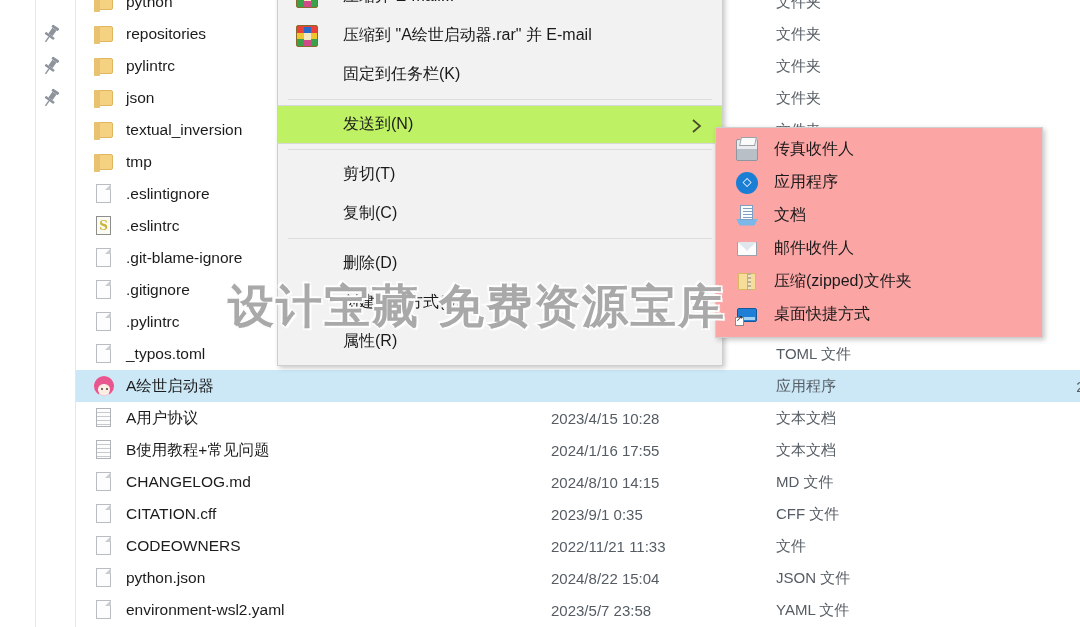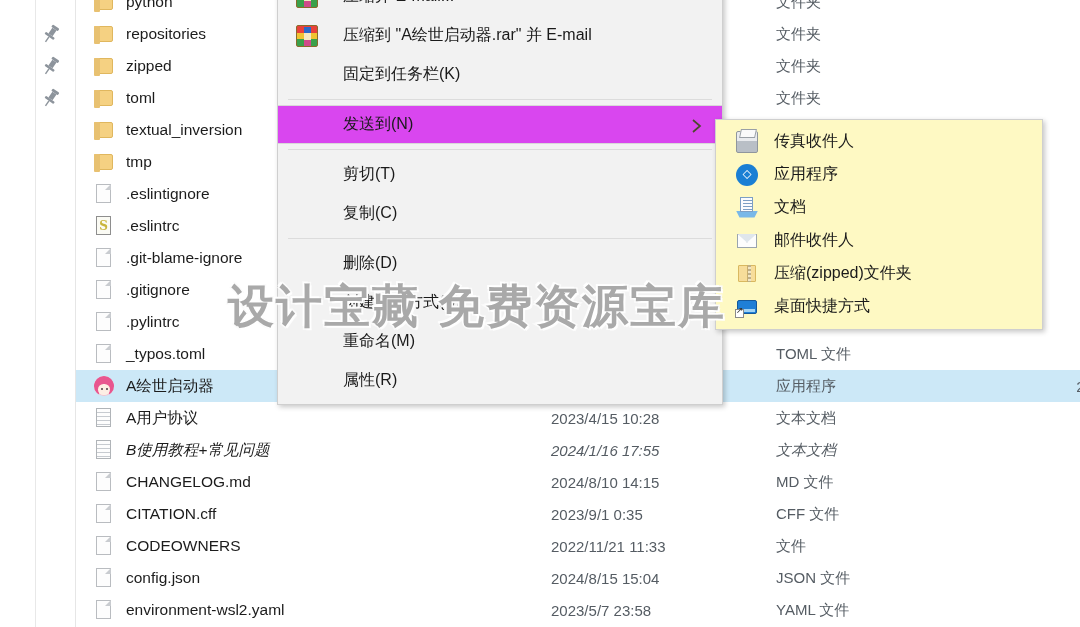--- a/index.html
+++ b/index.html
@@ -119,21 +119,21 @@
     background: #f2f2f2; border: 1px solid #cfcfcf;
     box-shadow: 2px 2px 5px rgba(0,0,0,0.22);
     padding: 2px 0 4px 0;
   }
   .mi {
     position: relative; height: 39px; display: flex; align-items: center;
     font-size: 16px; color: #1a1a1a; padding-left: 65px; white-space: nowrap;
     cursor: default;
   }
   .mi.hl {
-    background: #d946ef; border-top: 1px solid #d8d8d8;
+    background: #bef264; border-top: 1px solid #d8d8d8;
     border-bottom: 1px solid #d8d8d8;
   }
   .mi .micon {
     position: absolute; left: 18px; top: 50%; transform: translateY(-50%);
     width: 22px; height: 22px;
   }
   .mi .chev {
     position: absolute; right: 18px; top: 50%; transform: translateY(-50%);
     width: 14px; height: 14px;
   }
@@ -146,22 +146,22 @@
     border: 1px solid #8a6a2a; border-radius: 2px; position: relative;
   }
   .ic-rar:before {
     content: ""; position: absolute; left: 7px; top: 1px;
     width: 7px; height: 19px;
     background: linear-gradient(to bottom, #2a68c8 0 33%, #f4e9c0 33% 66%, #d04a8a 66% 100%);
   }
 
   
   .submenu {
-    position: absolute; left: 715px; top: 119px; width: 328px;
-    background: #fef9c3; border: 1px solid #cfcfcf;
+    position: absolute; left: 715px; top: 127px; width: 328px;
+    background: #fca5a5; border: 1px solid #cfcfcf;
     box-shadow: 2px 2px 5px rgba(0,0,0,0.22);
     padding: 5px 0 6px 0;
   }
   .smi {
     position: relative; height: 33px; display: flex; align-items: center;
     font-size: 16px; color: #1a1a1a; padding-left: 58px; white-space: nowrap;
     cursor: default;
   }
   .smi .sicon {
     position: absolute; left: 20px; top: 50%; transform: translateY(-50%);
@@ -286,30 +286,30 @@
           </span>
           <span class="nm">repositories</span>
           <span class="dt"></span>
           <span class="tp">文件夹</span>
           <span class="sz"></span>
         </div>
         <div class="row" style="top: 50px;">
           <span class="ico">
             <span class="ic-folder"></span>
           </span>
-          <span class="nm">zipped</span>
+          <span class="nm">pylintrc</span>
           <span class="dt"></span>
           <span class="tp">文件夹</span>
           <span class="sz"></span>
         </div>
         <div class="row" style="top: 82px;">
           <span class="ico">
             <span class="ic-folder"></span>
           </span>
-          <span class="nm">toml</span>
+          <span class="nm">json</span>
           <span class="dt"></span>
           <span class="tp">文件夹</span>
           <span class="sz"></span>
         </div>
         <div class="row" style="top: 114px;">
           <span class="ico">
             <span class="ic-folder"></span>
           </span>
           <span class="nm">textual_inversion</span>
           <span class="dt"></span>
@@ -397,21 +397,21 @@
         </div>
         <div class="row" style="top: 402px;">
           <span class="ico">
             <span class="ic-txt"></span>
           </span>
           <span class="nm">A用户协议</span>
           <span class="dt">2023/4/15 10:28</span>
           <span class="tp">文本文档</span>
           <span class="sz">2 K</span>
         </div>
-        <div class="row" style="top: 434px; font-style: italic;">
+        <div class="row" style="top: 434px;">
           <span class="ico">
             <span class="ic-txt"></span>
           </span>
           <span class="nm">B使用教程+常见问题</span>
           <span class="dt">2024/1/16 17:55</span>
           <span class="tp">文本文档</span>
           <span class="sz">2 K</span>
         </div>
         <div class="row" style="top: 466px;">
           <span class="ico">
@@ -437,22 +437,22 @@
           </span>
           <span class="nm">CODEOWNERS</span>
           <span class="dt">2022/11/21 11:33</span>
           <span class="tp">文件</span>
           <span class="sz">1 K</span>
         </div>
         <div class="row" style="top: 562px;">
           <span class="ico">
             <span class="ic-doc"></span>
           </span>
-          <span class="nm">config.json</span>
-          <span class="dt">2024/8/15 15:04</span>
+          <span class="nm">python.json</span>
+          <span class="dt">2024/8/22 15:04</span>
           <span class="tp">JSON 文件</span>
           <span class="sz">19 K</span>
         </div>
         <div class="row" style="top: 594px;">
           <span class="ico">
             <span class="ic-doc"></span>
           </span>
           <span class="nm">environment-wsl2.yaml</span>
           <span class="dt">2023/5/7 23:58</span>
           <span class="tp">YAML 文件</span>
@@ -515,23 +515,20 @@
         <span>复制(C)</span>
       </div>
       <div class="msep"></div>
       <div class="mi">
         <span>删除(D)</span>
       </div>
       <div class="mi">
         <span>创建快捷方式(S)</span>
       </div>
       <div class="mi">
-        <span>重命名(M)</span>
-      </div>
-      <div class="mi">
         <span>属性(R)</span>
       </div>
     </div>
 
   <div class="submenu" id="submenu-host">
       <div class="smi">
         <span class="sicon ic-fax"></span>
         <span>传真收件人</span>
       </div>
       <div class="smi">

